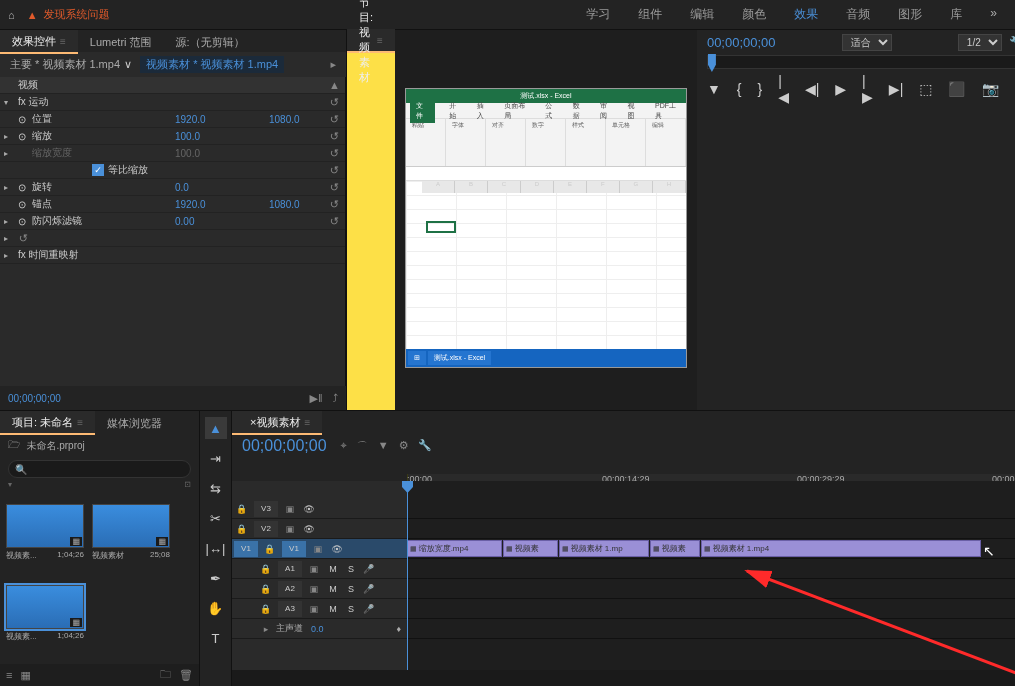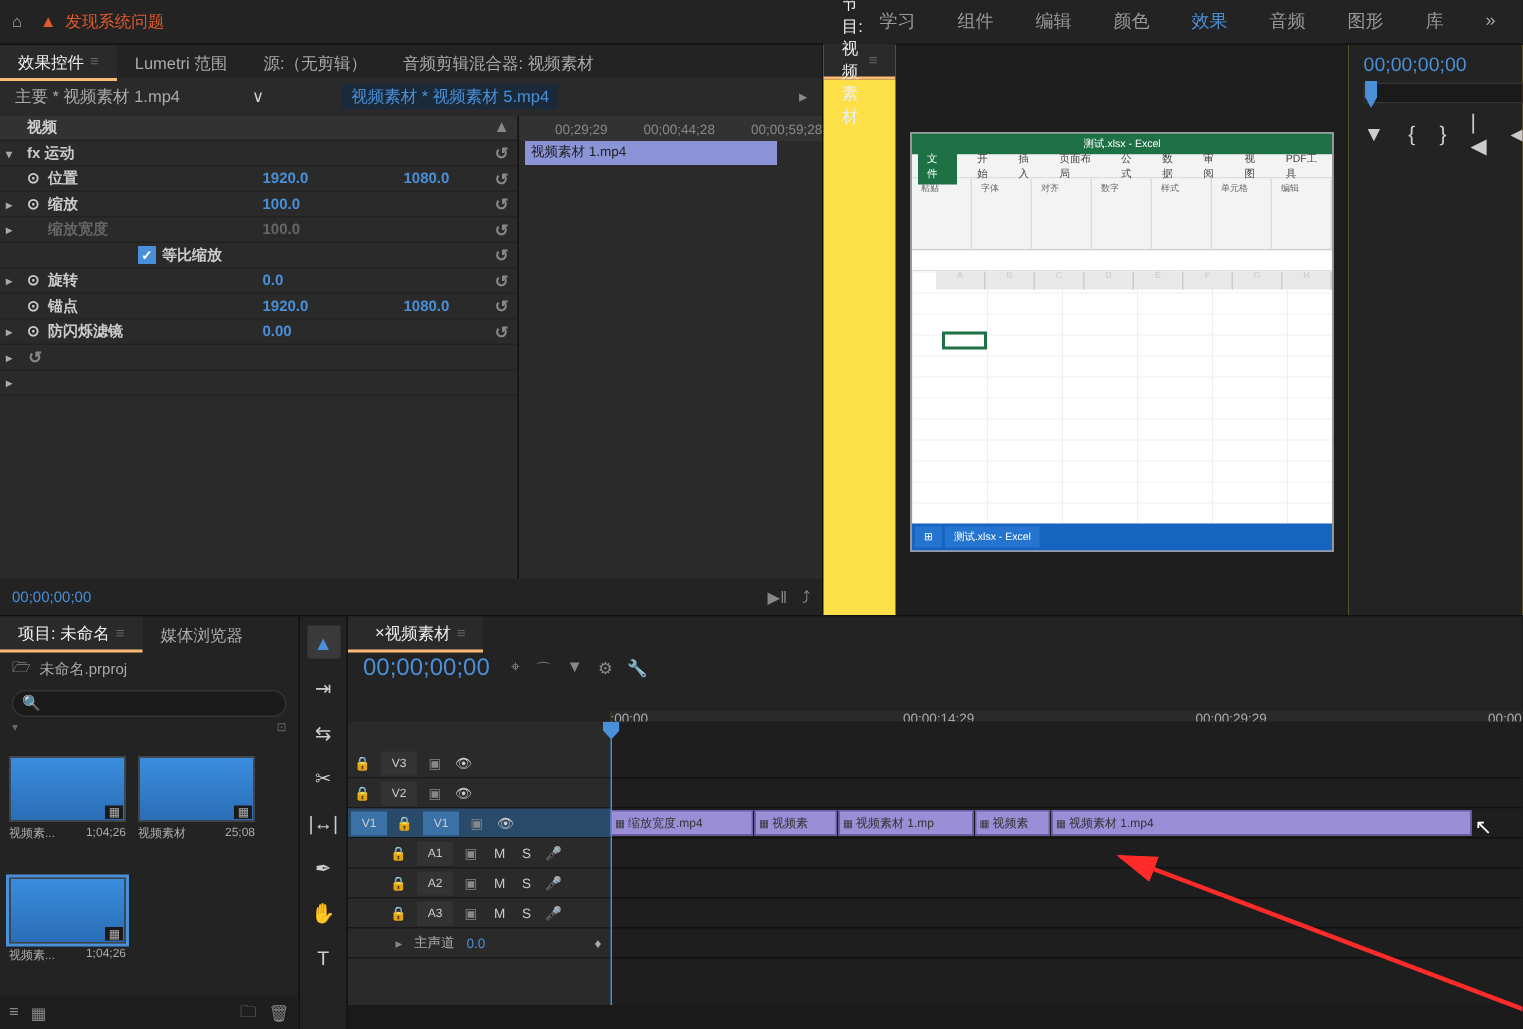--- a/index.html
+++ b/index.html
@@ -16,27 +16,27 @@
 .top-menu .workspace-tabs span.active { color: #4a90d9; }
 .top-menu .workspace-tabs .more { color: #aaa; }
 .tab { padding: 0 12px; height: 24px; display: flex; align-items: center; color: #aaa; font-size: 11px; cursor: pointer; }
 .tab.active { background: #2a2a2a; color: #eee; border-bottom: 2px solid #fdba74; }
 .tab.menu-marker::after { content: " ≡"; font-size: 10px; margin-left: 4px; color: #666; }
 
 
 .upper { display: flex; height: 380px; }
 .effect-controls { width: 555px; background: #2a2a2a; display: flex; flex-direction: column; border-right: 1px solid #111; }
 .effect-head-tabs { display: flex; background: #232323; height: 22px; }
-.ec-breadcrumb { padding: 4px 10px; font-size: 11px; display: flex; align-items: center; gap: 44px; }
+.ec-breadcrumb { padding: 4px 10px; font-size: 11px; display: flex; align-items: center; }
 .ec-breadcrumb .link { color: #aaa; }
 .ec-breadcrumb .sel { color: #4a90d9; background: #1b2a3a; padding: 1px 6px; margin: 0 4px; }
 
 
 .ec-body { flex: 1; display: flex; overflow: hidden; }
-.ec-props { width: 345px; background: #2a2a2a; font-size: 10px; font-weight: bold; }
+.ec-props { width: 345px; background: #2a2a2a; font-size: 10px; }
 .ec-row { display: flex; align-items: center; height: 17px; padding-left: 4px; border-bottom: 1px solid #222; }
 .ec-row.header { background: #323232; }
 .ec-row .chevron { width: 14px; color: #aaa; font-size: 8px; }
 .ec-row .stopwatch { width: 14px; font-size: 10px; }
 .ec-row .label { flex: 1; color: #ccc; }
 .ec-row .val { color: #4a90d9; width: 60px; }
 .ec-row .val2 { color: #4a90d9; width: 60px; margin-left: 34px; }
 .ec-row .reset-icn { width: 16px; color: #888; font-size: 11px; text-align: right; padding-right: 6px; }
 .ec-row.dim .label, .ec-row.dim .val { color: #666; }
 .ec-row .chk { width: 12px; height: 12px; background: #4a90d9; margin-right: 4px; display: inline-flex; align-items: center; justify-content: center; font-size: 9px; color: #fff; }
@@ -161,26 +161,25 @@
     </div>
   </div>
 
   <div class="upper">
 
     <div class="effect-controls">
       <div class="effect-head-tabs">
         <div class="tab active menu-marker">效果控件</div>
         <div class="tab">Lumetri 范围</div>
         <div class="tab">源:（无剪辑）</div>
-        <div class="tab">音频剪辑混合器: 视频素材</div>
       </div>
       <div class="ec-breadcrumb">
         <span class="link">主要 * 视频素材 1.mp4</span>
         <span style="margin:0 4px;">∨</span>
-        <span class="sel">视频素材 * 视频素材 5.mp4</span>
+        <span class="sel">视频素材 * 视频素材 1.mp4</span>
         <span style="margin-left:auto;color:#888;">▸</span>
       </div>
       <div class="ec-body">
         <div class="ec-props">
           <div class="ec-row header">
               <span class="chevron"></span>
               <span class="label">视频</span>
               <span class="reset-icn">▲</span>
             </div>
           <div class="ec-row">
@@ -243,28 +242,24 @@
               <span class="val">0.00</span>
               <span class="val2"></span>
               <span class="reset-icn">↺</span>
             </div>
           <div class="ec-row">
               <span class="chevron">▸</span>
               <span class="reset-icn">↺</span>
             </div>
           <div class="ec-row">
               <span class="chevron">▸</span>
+              <span class="label">fx 时间重映射</span>
             </div>
         </div>
         <div class="ec-timeline">
-          <div class="ec-time-header">
-            <span>00;29;29</span>
-            <span>00;00;44;28</span>
-            <span>00;00;59;28</span>
-          </div>
           <div class="ec-clip-bar">视频素材 1.mp4</div>
         </div>
       </div>
       <div class="ec-footer">
         <span class="tc">00;00;00;00</span>
         <div class="icons">
             <span>▶‖</span>
             <span>⤴</span>
           </div>
       </div>

